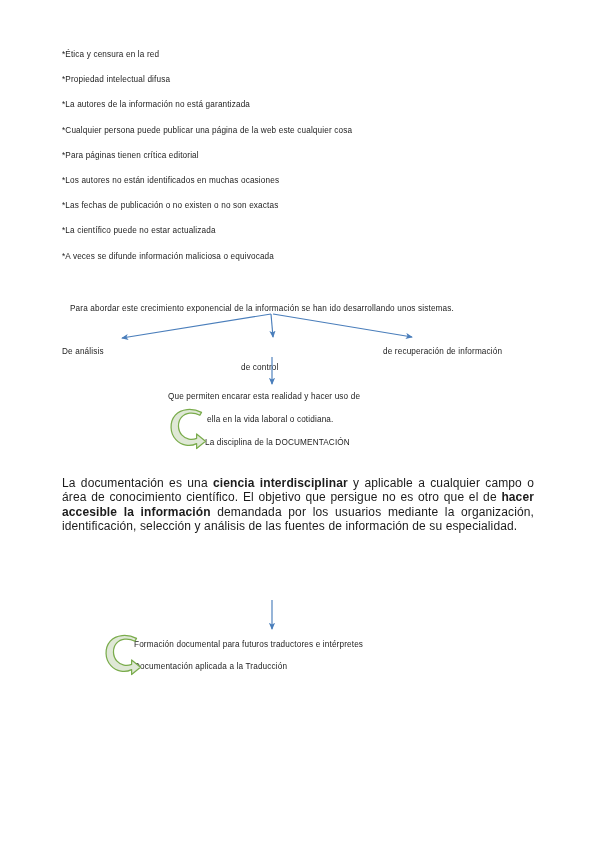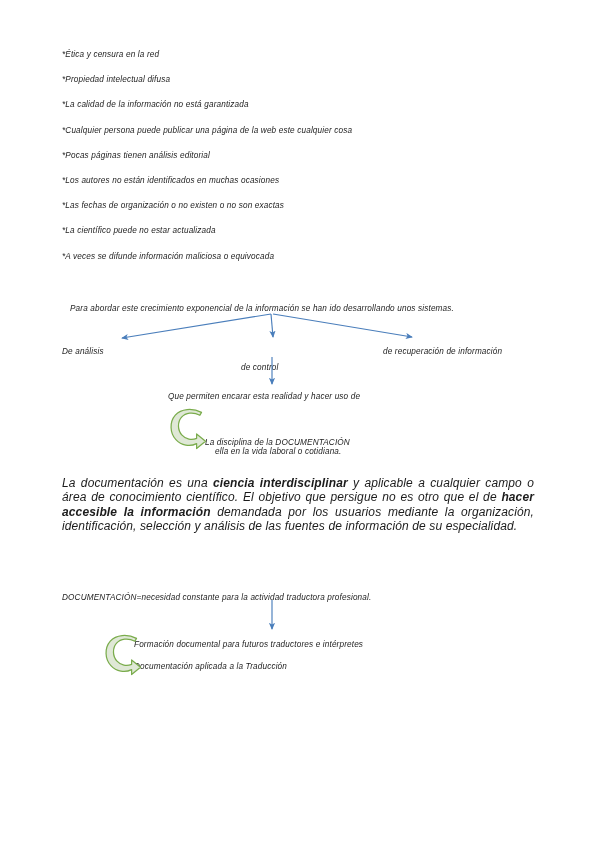--- a/index.html
+++ b/index.html
@@ -8,21 +8,20 @@
     background: #ffffff;
   }
   .page {
     position: relative;
     width: 537px;
     height: 848px;
     background: #ffffff;
     font-family: "Liberation Sans", sans-serif;
     color: #1a1a1a;
     overflow: hidden;
-    font-style: italic;
   }
 
   
   .line {
     position: absolute;
     font-size: 8.2px;
     line-height: 11px;
     letter-spacing: 0.15px;
     white-space: nowrap;
     color: #1c1c1c;
@@ -48,21 +47,21 @@
     padding-left: 8px;
   }
 
   
   .cat-left   { left: 62px;  top: 346px; }
   .cat-mid    { left: 241px; top: 362px; }
   .cat-right  { left: 383px; top: 346px; }
 
   
   .perm-1 { left: 168px; top: 391px; }
-  .perm-2 { left: 215px; top: 414px; margin-top: 32px; }
+  .perm-2 { left: 207px; top: 414px; }
   .perm-3 { left: 205px; top: 437px; }
 
   
   .para {
     position: absolute;
     left: 62px;
     top: 476px;
     width: 472px;
     font-size: 12px;
     line-height: 14.3px;
@@ -88,42 +87,41 @@
   }
 </style>
 </head>
 <body>
 
 <div class="page">
 
   <div class="bullet-list">
     <div class="line">*Ética y censura en la red</div>
     <div class="line">*Propiedad intelectual difusa</div>
-    <div class="line">*La calidad de la información no está garantizada</div>
+    <div class="line">*La autores de la información no está garantizada</div>
     <div class="line">*Cualquier persona puede publicar una página de la web este cualquier cosa</div>
-    <div class="line">*Pocas páginas tienen análisis editorial</div>
+    <div class="line">*Para páginas tienen crítica editorial</div>
     <div class="line">*Los autores no están identificados en muchas ocasiones</div>
-    <div class="line">*Las fechas de organización o no existen o no son exactas</div>
+    <div class="line">*Las fechas de publicación o no existen o no son exactas</div>
     <div class="line">*La científico puede no estar actualizada</div>
     <div class="line">*A veces se difunde información maliciosa o equivocada</div>
   </div>
 
   <div class="line intro">Para abordar este crecimiento exponencial de la información se han ido desarrollando unos sistemas.</div>
 
   <div class="line cat-left">De análisis</div>
   <div class="line cat-mid">de control</div>
   <div class="line cat-right">de recuperación de información</div>
 
   <div class="line perm-1">Que permiten encarar esta realidad y hacer uso de</div>
   <div class="line perm-2">ella en la vida laboral o cotidiana.</div>
   <div class="line perm-3">La disciplina de la DOCUMENTACIÓN</div>
 
   <div class="para"><span>La documentación es una </span><b>ciencia interdisciplinar</b><span> y aplicable a cualquier campo o área de conocimiento científico. El objetivo que persigue no es otro que el de </span><b>hacer accesible la información</b><span> demandada por los usuarios mediante la organización, identificación, selección y análisis de las fuentes de información de su especialidad.</span></div>
 
-  <div class="line doc-eq">DOCUMENTACIÓN=necesidad constante para la actividad traductora profesional.</div>
   <div class="line form-1">Formación documental para futuros traductores e intérpretes</div>
   <div class="line form-2">Documentación aplicada a la Traducción</div>
 
   <svg class="arrows" viewBox="0 0 599 848">
     <defs>
       <marker id="bluehead" markerWidth="7" markerHeight="7" refX="5.4" refY="3" orient="auto">
         <path d="M0,0.3 L6.2,3 L0,5.7 L1.5,3 Z" fill="#4a7ebb"></path>
       </marker>
     </defs>
 

